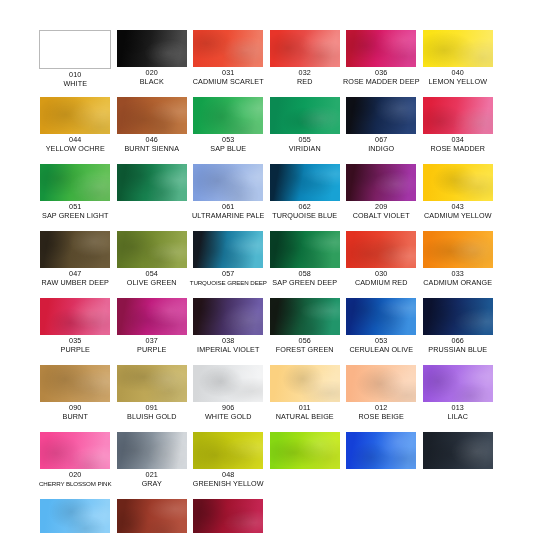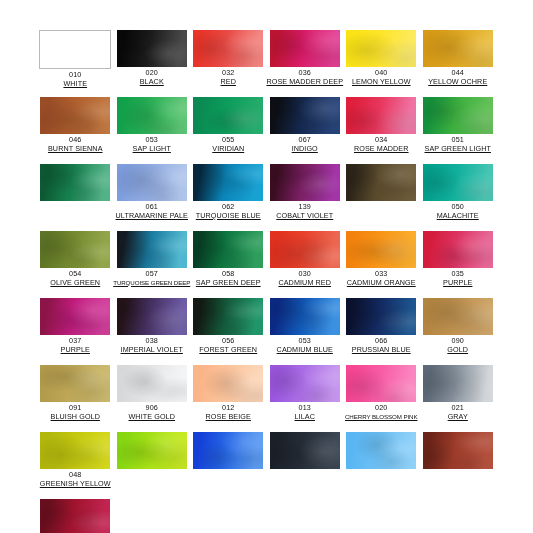--- a/index.html
+++ b/index.html
@@ -84,21 +84,20 @@
     letter-spacing: 0.15px;
     color: #111111;
     white-space: nowrap;
   }
   .nm {
     display: block;
     font-size: 7.2px;
     letter-spacing: 0.1px;
     color: #111111;
     white-space: normal;
-    text-decoration: underline;
   }
   .nm.tight {
     font-size: 6.2px;
     letter-spacing: -0.1px;
   }
   .nm.wrap {
     white-space: normal;
     line-height: 8.2px;
   }
 </style>
@@ -122,20 +121,31 @@
           <div class="tex" style="background: radial-gradient(47% 58% at 17% 43%, rgba(0, 0, 0, 0.4), rgba(0, 0, 0, 0) 70%), radial-gradient(46% 52% at 71% 56%, rgba(0, 0, 0, 0.28), rgba(0, 0, 0, 0) 72%);"></div>
           <div class="tex2" style="background: radial-gradient(48% 51% at 73% 62%, rgba(255, 255, 255, 0.55), rgba(255, 255, 255, 0) 70%);"></div>
         </div>
         <div class="labels">
           <span class="code">020</span>
           <span class="nm">BLACK</span>
         </div>
       </div>
       <div class="cell">
         <div class="swatch">
+          <div class="wash" style="background: linear-gradient(100deg, rgb(232, 64, 42) 0%, rgb(232, 64, 42) 12%, rgb(236, 75, 50) 46%, rgb(240, 122, 99) 88%, rgb(240, 122, 99) 100%);"></div>
+          <div class="tex" style="background: radial-gradient(54% 61% at 19% 36%, rgba(0, 0, 0, 0.4), rgba(0, 0, 0, 0) 70%), radial-gradient(47% 59% at 72% 62%, rgba(0, 0, 0, 0.28), rgba(0, 0, 0, 0) 72%);"></div>
+          <div class="tex2" style="background: radial-gradient(51% 52% at 76% 54%, rgba(255, 255, 255, 0.55), rgba(255, 255, 255, 0) 70%);"></div>
+        </div>
+        <div class="labels">
+          <span class="code">031</span>
+          <span class="nm">CADMIUM SCARLET</span>
+        </div>
+      </div>
+      <div class="cell">
+        <div class="swatch">
           <div class="wash" style="background: linear-gradient(100deg, rgb(232, 52, 41) 0%, rgb(232, 52, 41) 12%, rgb(232, 74, 69) 46%, rgb(242, 131, 127) 88%, rgb(242, 131, 127) 100%);"></div>
           <div class="tex" style="background: radial-gradient(51% 64% at 26% 49%, rgba(0, 0, 0, 0.4), rgba(0, 0, 0, 0) 70%), radial-gradient(48% 56% at 73% 68%, rgba(0, 0, 0, 0.28), rgba(0, 0, 0, 0) 72%);"></div>
           <div class="tex2" style="background: radial-gradient(54% 53% at 79% 36%, rgba(255, 255, 255, 0.55), rgba(255, 255, 255, 0) 70%);"></div>
         </div>
         <div class="labels">
           <span class="code">032</span>
           <span class="nm">RED</span>
         </div>
       </div>
       <div class="cell">
@@ -183,21 +193,21 @@
         </div>
       </div>
       <div class="cell">
         <div class="swatch">
           <div class="wash" style="background: linear-gradient(100deg, rgb(18, 160, 74) 0%, rgb(18, 160, 74) 12%, rgb(43, 178, 87) 46%, rgb(92, 196, 115) 88%, rgb(92, 196, 115) 100%);"></div>
           <div class="tex" style="background: radial-gradient(46% 79% at 41% 54%, rgba(0, 0, 0, 0.4), rgba(0, 0, 0, 0) 70%), radial-gradient(43% 51% at 68% 88%, rgba(0, 0, 0, 0.28), rgba(0, 0, 0, 0) 72%);"></div>
           <div class="tex2" style="background: radial-gradient(69% 48% at 94% 31%, rgba(255, 255, 255, 0.55), rgba(255, 255, 255, 0) 70%);"></div>
         </div>
         <div class="labels">
           <span class="code">053</span>
-          <span class="nm">SAP LIGHT</span>
+          <span class="nm">SAP BLUE</span>
         </div>
       </div>
       <div class="cell">
         <div class="swatch">
           <div class="wash" style="background: linear-gradient(100deg, rgb(10, 138, 82) 0%, rgb(10, 138, 82) 12%, rgb(12, 156, 91) 46%, rgb(37, 171, 108) 88%, rgb(37, 171, 108) 100%);"></div>
           <div class="tex" style="background: radial-gradient(43% 57% at 48% 67%, rgba(0, 0, 0, 0.4), rgba(0, 0, 0, 0) 70%), radial-gradient(44% 48% at 69% 59%, rgba(0, 0, 0, 0.28), rgba(0, 0, 0, 0) 72%);"></div>
           <div class="tex2" style="background: radial-gradient(47% 49% at 72% 58%, rgba(255, 255, 255, 0.55), rgba(255, 255, 255, 0) 70%);"></div>
         </div>
         <div class="labels">
           <span class="code">055</span>
@@ -266,40 +276,44 @@
           <span class="nm">TURQUOISE BLUE</span>
         </div>
       </div>
       <div class="cell">
         <div class="swatch">
           <div class="wash" style="background: linear-gradient(100deg, rgb(58, 13, 32) 0%, rgb(58, 13, 32) 12%, rgb(123, 31, 99) 46%, rgb(164, 53, 168) 88%, rgb(164, 53, 168) 100%);"></div>
           <div class="tex" style="background: radial-gradient(69% 56% at 44% 31%, rgba(0, 0, 0, 0.4), rgba(0, 0, 0, 0) 70%), radial-gradient(42% 74% at 67% 62%, rgba(0, 0, 0, 0.28), rgba(0, 0, 0, 0) 72%);"></div>
           <div class="tex2" style="background: radial-gradient(46% 47% at 71% 54%, rgba(255, 255, 255, 0.55), rgba(255, 255, 255, 0) 70%);"></div>
         </div>
         <div class="labels">
-          <span class="code">139</span>
+          <span class="code">209</span>
           <span class="nm">COBALT VIOLET</span>
+        </div>
+      </div>
+      <div class="cell">
+        <div class="swatch">
+          <div class="wash" style="background: linear-gradient(100deg, rgb(252, 199, 10) 0%, rgb(252, 199, 10) 12%, rgb(253, 211, 22) 46%, rgb(253, 226, 60) 88%, rgb(253, 226, 60) 100%);"></div>
+          <div class="tex" style="background: radial-gradient(46% 59% at 46% 44%, rgba(0, 0, 0, 0.4), rgba(0, 0, 0, 0) 70%), radial-gradient(53% 51% at 78% 63%, rgba(0, 0, 0, 0.28), rgba(0, 0, 0, 0) 72%);"></div>
+          <div class="tex2" style="background: radial-gradient(49% 58% at 74% 46%, rgba(255, 255, 255, 0.55), rgba(255, 255, 255, 0) 70%);"></div>
+        </div>
+        <div class="labels">
+          <span class="code">043</span>
+          <span class="nm">CADMIUM YELLOW</span>
         </div>
       </div>
       <div class="cell">
         <div class="swatch">
           <div class="wash" style="background: linear-gradient(100deg, rgb(45, 37, 25) 0%, rgb(45, 37, 25) 12%, rgb(90, 74, 44) 46%, rgb(110, 92, 58) 88%, rgb(110, 92, 58) 100%);"></div>
           <div class="tex" style="background: radial-gradient(43% 62% at 18% 37%, rgba(0, 0, 0, 0.4), rgba(0, 0, 0, 0) 70%), radial-gradient(54% 48% at 79% 69%, rgba(0, 0, 0, 0.28), rgba(0, 0, 0, 0) 72%);"></div>
           <div class="tex2" style="background: radial-gradient(52% 59% at 77% 28%, rgba(255, 255, 255, 0.55), rgba(255, 255, 255, 0) 70%);"></div>
         </div>
-      </div>
-      <div class="cell">
-        <div class="swatch">
-          <div class="wash" style="background: linear-gradient(100deg, rgb(4, 160, 141) 0%, rgb(4, 160, 141) 12%, rgb(16, 176, 156) 46%, rgb(71, 197, 179) 88%, rgb(71, 197, 179) 100%);"></div>
-          <div class="tex" style="background: radial-gradient(50% 65% at 20% 50%, rgba(0, 0, 0, 0.4), rgba(0, 0, 0, 0) 70%), radial-gradient(55% 55% at 80% 75%, rgba(0, 0, 0, 0.28), rgba(0, 0, 0, 0) 72%);"></div>
-          <div class="tex2" style="background: radial-gradient(55% 60% at 80% 65%, rgba(255, 255, 255, 0.55), rgba(255, 255, 255, 0) 70%);"></div>
-        </div>
-        <div class="labels">
-          <span class="code">050</span>
-          <span class="nm">MALACHITE</span>
+        <div class="labels">
+          <span class="code">047</span>
+          <span class="nm">RAW UMBER DEEP</span>
         </div>
       </div>
       <div class="cell">
         <div class="swatch">
           <div class="wash" style="background: linear-gradient(100deg, rgb(95, 118, 37) 0%, rgb(95, 118, 37) 12%, rgb(116, 138, 47) 46%, rgb(147, 165, 74) 88%, rgb(147, 165, 74) 100%);"></div>
           <div class="tex" style="background: radial-gradient(57% 68% at 22% 43%, rgba(0, 0, 0, 0.4), rgba(0, 0, 0, 0) 70%), radial-gradient(36% 62% at 61% 76%, rgba(0, 0, 0, 0.28), rgba(0, 0, 0, 0) 72%);"></div>
           <div class="tex2" style="background: radial-gradient(58% 41% at 83% 57%, rgba(255, 255, 255, 0.55), rgba(255, 255, 255, 0) 70%);"></div>
         </div>
         <div class="labels">
           <span class="code">054</span>
@@ -395,21 +409,21 @@
         </div>
       </div>
       <div class="cell">
         <div class="swatch">
           <div class="wash" style="background: linear-gradient(100deg, rgb(11, 42, 134) 0%, rgb(11, 42, 134) 12%, rgb(17, 89, 184) 46%, rgb(60, 144, 224) 88%, rgb(60, 144, 224) 100%);"></div>
           <div class="tex" style="background: radial-gradient(57% 73% at 27% 33%, rgba(0, 0, 0, 0.4), rgba(0, 0, 0, 0) 70%), radial-gradient(36% 62% at 61% 56%, rgba(0, 0, 0, 0.28), rgba(0, 0, 0, 0) 72%);"></div>
           <div class="tex2" style="background: radial-gradient(63% 41% at 88% 27%, rgba(255, 255, 255, 0.55), rgba(255, 255, 255, 0) 70%);"></div>
         </div>
         <div class="labels">
           <span class="code">053</span>
-          <span class="nm">CADMIUM BLUE</span>
+          <span class="nm">CERULEAN OLIVE</span>
         </div>
       </div>
       <div class="cell">
         <div class="swatch">
           <div class="wash" style="background: linear-gradient(100deg, rgb(11, 18, 48) 0%, rgb(11, 18, 48) 12%, rgb(19, 42, 99) 46%, rgb(28, 85, 144) 88%, rgb(28, 85, 144) 100%);"></div>
           <div class="tex" style="background: radial-gradient(64% 76% at 29% 46%, rgba(0, 0, 0, 0.4), rgba(0, 0, 0, 0) 70%), radial-gradient(47% 69% at 72% 57%, rgba(0, 0, 0, 0.28), rgba(0, 0, 0, 0) 72%);"></div>
           <div class="tex2" style="background: radial-gradient(66% 52% at 91% 64%, rgba(255, 255, 255, 0.55), rgba(255, 255, 255, 0) 70%);"></div>
         </div>
         <div class="labels">
           <span class="code">066</span>
@@ -417,21 +431,21 @@
         </div>
       </div>
       <div class="cell">
         <div class="swatch">
           <div class="wash" style="background: linear-gradient(100deg, rgb(181, 134, 66) 0%, rgb(181, 134, 66) 12%, rgb(191, 146, 80) 46%, rgb(205, 164, 103) 88%, rgb(205, 164, 103) 100%);"></div>
           <div class="tex" style="background: radial-gradient(61% 79% at 36% 39%, rgba(0, 0, 0, 0.4), rgba(0, 0, 0, 0) 70%), radial-gradient(48% 66% at 73% 63%, rgba(0, 0, 0, 0.28), rgba(0, 0, 0, 0) 72%);"></div>
           <div class="tex2" style="background: radial-gradient(69% 53% at 94% 46%, rgba(255, 255, 255, 0.55), rgba(255, 255, 255, 0) 70%);"></div>
         </div>
         <div class="labels">
           <span class="code">090</span>
-          <span class="nm">GOLD</span>
+          <span class="nm">BURNT</span>
         </div>
       </div>
       <div class="cell">
         <div class="swatch">
           <div class="wash" style="background: linear-gradient(100deg, rgb(179, 155, 76) 0%, rgb(179, 155, 76) 12%, rgb(191, 168, 87) 46%, rgb(203, 185, 110) 88%, rgb(203, 185, 110) 100%);"></div>
           <div class="tex" style="background: radial-gradient(68% 57% at 38% 32%, rgba(0, 0, 0, 0.4), rgba(0, 0, 0, 0) 70%), radial-gradient(49% 73% at 74% 69%, rgba(0, 0, 0, 0.28), rgba(0, 0, 0, 0) 72%);"></div>
           <div class="tex2" style="background: radial-gradient(47% 54% at 72% 38%, rgba(255, 255, 255, 0.55), rgba(255, 255, 255, 0) 70%);"></div>
         </div>
         <div class="labels">
           <span class="code">091</span>
@@ -444,20 +458,31 @@
           <div class="tex" style="background: radial-gradient(45% 60% at 40% 45%, rgba(0, 0, 0, 0.4), rgba(0, 0, 0, 0) 70%), radial-gradient(60% 50% at 85% 70%, rgba(0, 0, 0, 0.28), rgba(0, 0, 0, 0) 72%);"></div>
           <div class="tex2" style="background: radial-gradient(50% 65% at 75% 30%, rgba(255, 255, 255, 0.55), rgba(255, 255, 255, 0) 70%);"></div>
         </div>
         <div class="labels">
           <span class="code">906</span>
           <span class="nm">WHITE GOLD</span>
         </div>
       </div>
       <div class="cell">
         <div class="swatch">
+          <div class="wash" style="background: linear-gradient(100deg, rgb(251, 209, 128) 0%, rgb(251, 209, 128) 12%, rgb(252, 219, 150) 46%, rgb(253, 230, 181) 88%, rgb(253, 230, 181) 100%);"></div>
+          <div class="tex" style="background: radial-gradient(42% 63% at 47% 38%, rgba(0, 0, 0, 0.4), rgba(0, 0, 0, 0) 70%), radial-gradient(61% 47% at 86% 76%, rgba(0, 0, 0, 0.28), rgba(0, 0, 0, 0) 72%);"></div>
+          <div class="tex2" style="background: radial-gradient(53% 66% at 78% 57%, rgba(255, 255, 255, 0.55), rgba(255, 255, 255, 0) 70%);"></div>
+        </div>
+        <div class="labels">
+          <span class="code">011</span>
+          <span class="nm">NATURAL BEIGE</span>
+        </div>
+      </div>
+      <div class="cell">
+        <div class="swatch">
           <div class="wash" style="background: linear-gradient(100deg, rgb(250, 180, 135) 0%, rgb(250, 180, 135) 12%, rgb(251, 195, 155) 46%, rgb(252, 213, 183) 88%, rgb(252, 213, 183) 100%);"></div>
           <div class="tex" style="background: radial-gradient(49% 66% at 49% 51%, rgba(0, 0, 0, 0.4), rgba(0, 0, 0, 0) 70%), radial-gradient(62% 54% at 87% 82%, rgba(0, 0, 0, 0.28), rgba(0, 0, 0, 0) 72%);"></div>
           <div class="tex2" style="background: radial-gradient(56% 67% at 81% 49%, rgba(255, 255, 255, 0.55), rgba(255, 255, 255, 0) 70%);"></div>
         </div>
         <div class="labels">
           <span class="code">012</span>
           <span class="nm">ROSE BEIGE</span>
         </div>
       </div>
       <div class="cell">

